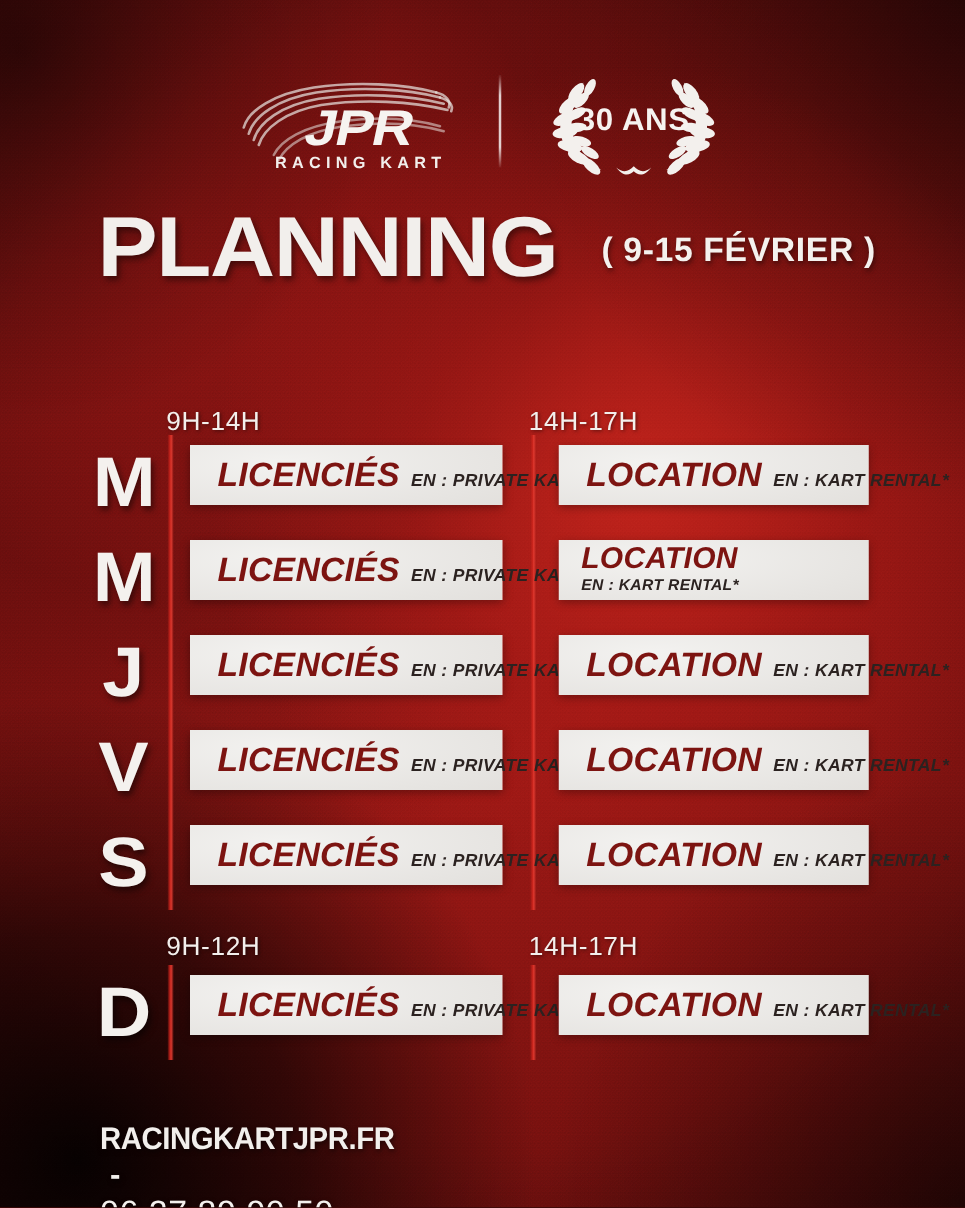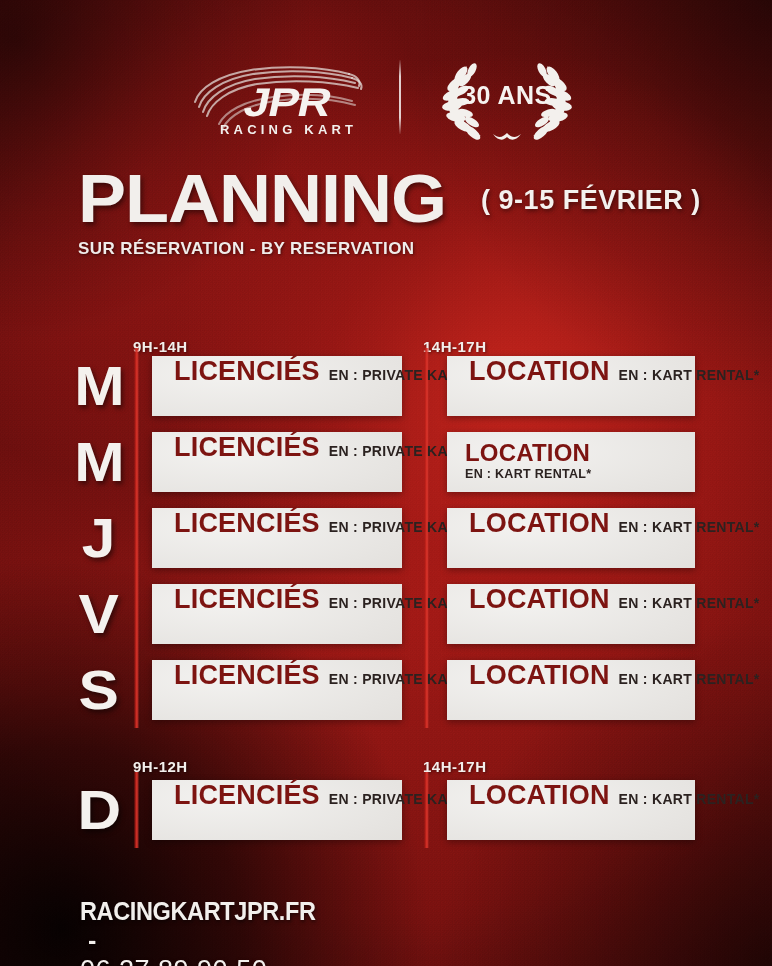--- a/index.html
+++ b/index.html
@@ -164,26 +164,26 @@
     width: 772px;
   }
 
   .hdr-row {
     position: relative;
     height: 26px;
   }
   .hdr {
     position: absolute;
     font-family: "Liberation Sans Narrow", "Liberation Sans", sans-serif;
-    font-weight: 700;
-    font-size: 15px;
+    font-weight: 400;
+    font-size: 21px;
     letter-spacing: 0.5px;
     color: #f3efec;
     text-shadow: 1px 1px 3px rgba(0,0,0,0.5);
-    top: 16px;
+    top: 4px;
   }
   .hdr.left  { left: 133px; }
   .hdr.right { left: 423px; }
 
   .row {
     position: relative;
     height: 76px;
   }
   .row + .row { margin-top: 0; }
 
@@ -215,26 +215,28 @@
     height: 76px;
     background: linear-gradient(to right, rgba(140,16,14,0.2), #c9241c 40%, #e03a30 60%, rgba(140,16,14,0.2));
     opacity: 0.95;
   }
   .rail.left  { left: 134px; }
   .rail.right { left: 424px; }
 
   .card {
     position: absolute;
     top: 8px;
-    height: 60px;
+    height: 48px;
     background:
       radial-gradient(ellipse 120% 140% at 30% 30%, #f3f2f0 0%, #e6e4e1 60%, #dedbd7 100%);
     box-shadow: 0 2px 7px rgba(0,0,0,0.35);
     display: flex;
+    align-items: center;
     box-sizing: border-box;
+    font-style: italic;
   }
   .card.col-left  { left: 152px; width: 250px; }
   .card.col-right { left: 447px; width: 248px; }
   .card.col-right.with-badge { left: 447px; width: 248px; }
 
   .card-inner {
     display: flex;
     align-items: baseline;
     gap: 9px;
     padding-left: 22px;
@@ -400,21 +402,20 @@
 
     </div>
 
     <div class="title-block">
       <div class="title-row">
         <div class="planning">PLANNING</div>
         <div class="title-right">
           <div class="date-range">( 9-15 FÉVRIER )</div>
         </div>
       </div>
-      <div class="subnote">SUR RÉSERVATION - BY RESERVATION</div>
     </div>
 
     <div class="grid">
 
       <div class="hdr-row">
         <div class="hdr left">9H-14H</div>
         <div class="hdr right">14H-17H</div>
       </div>
 
       <div class="row">

